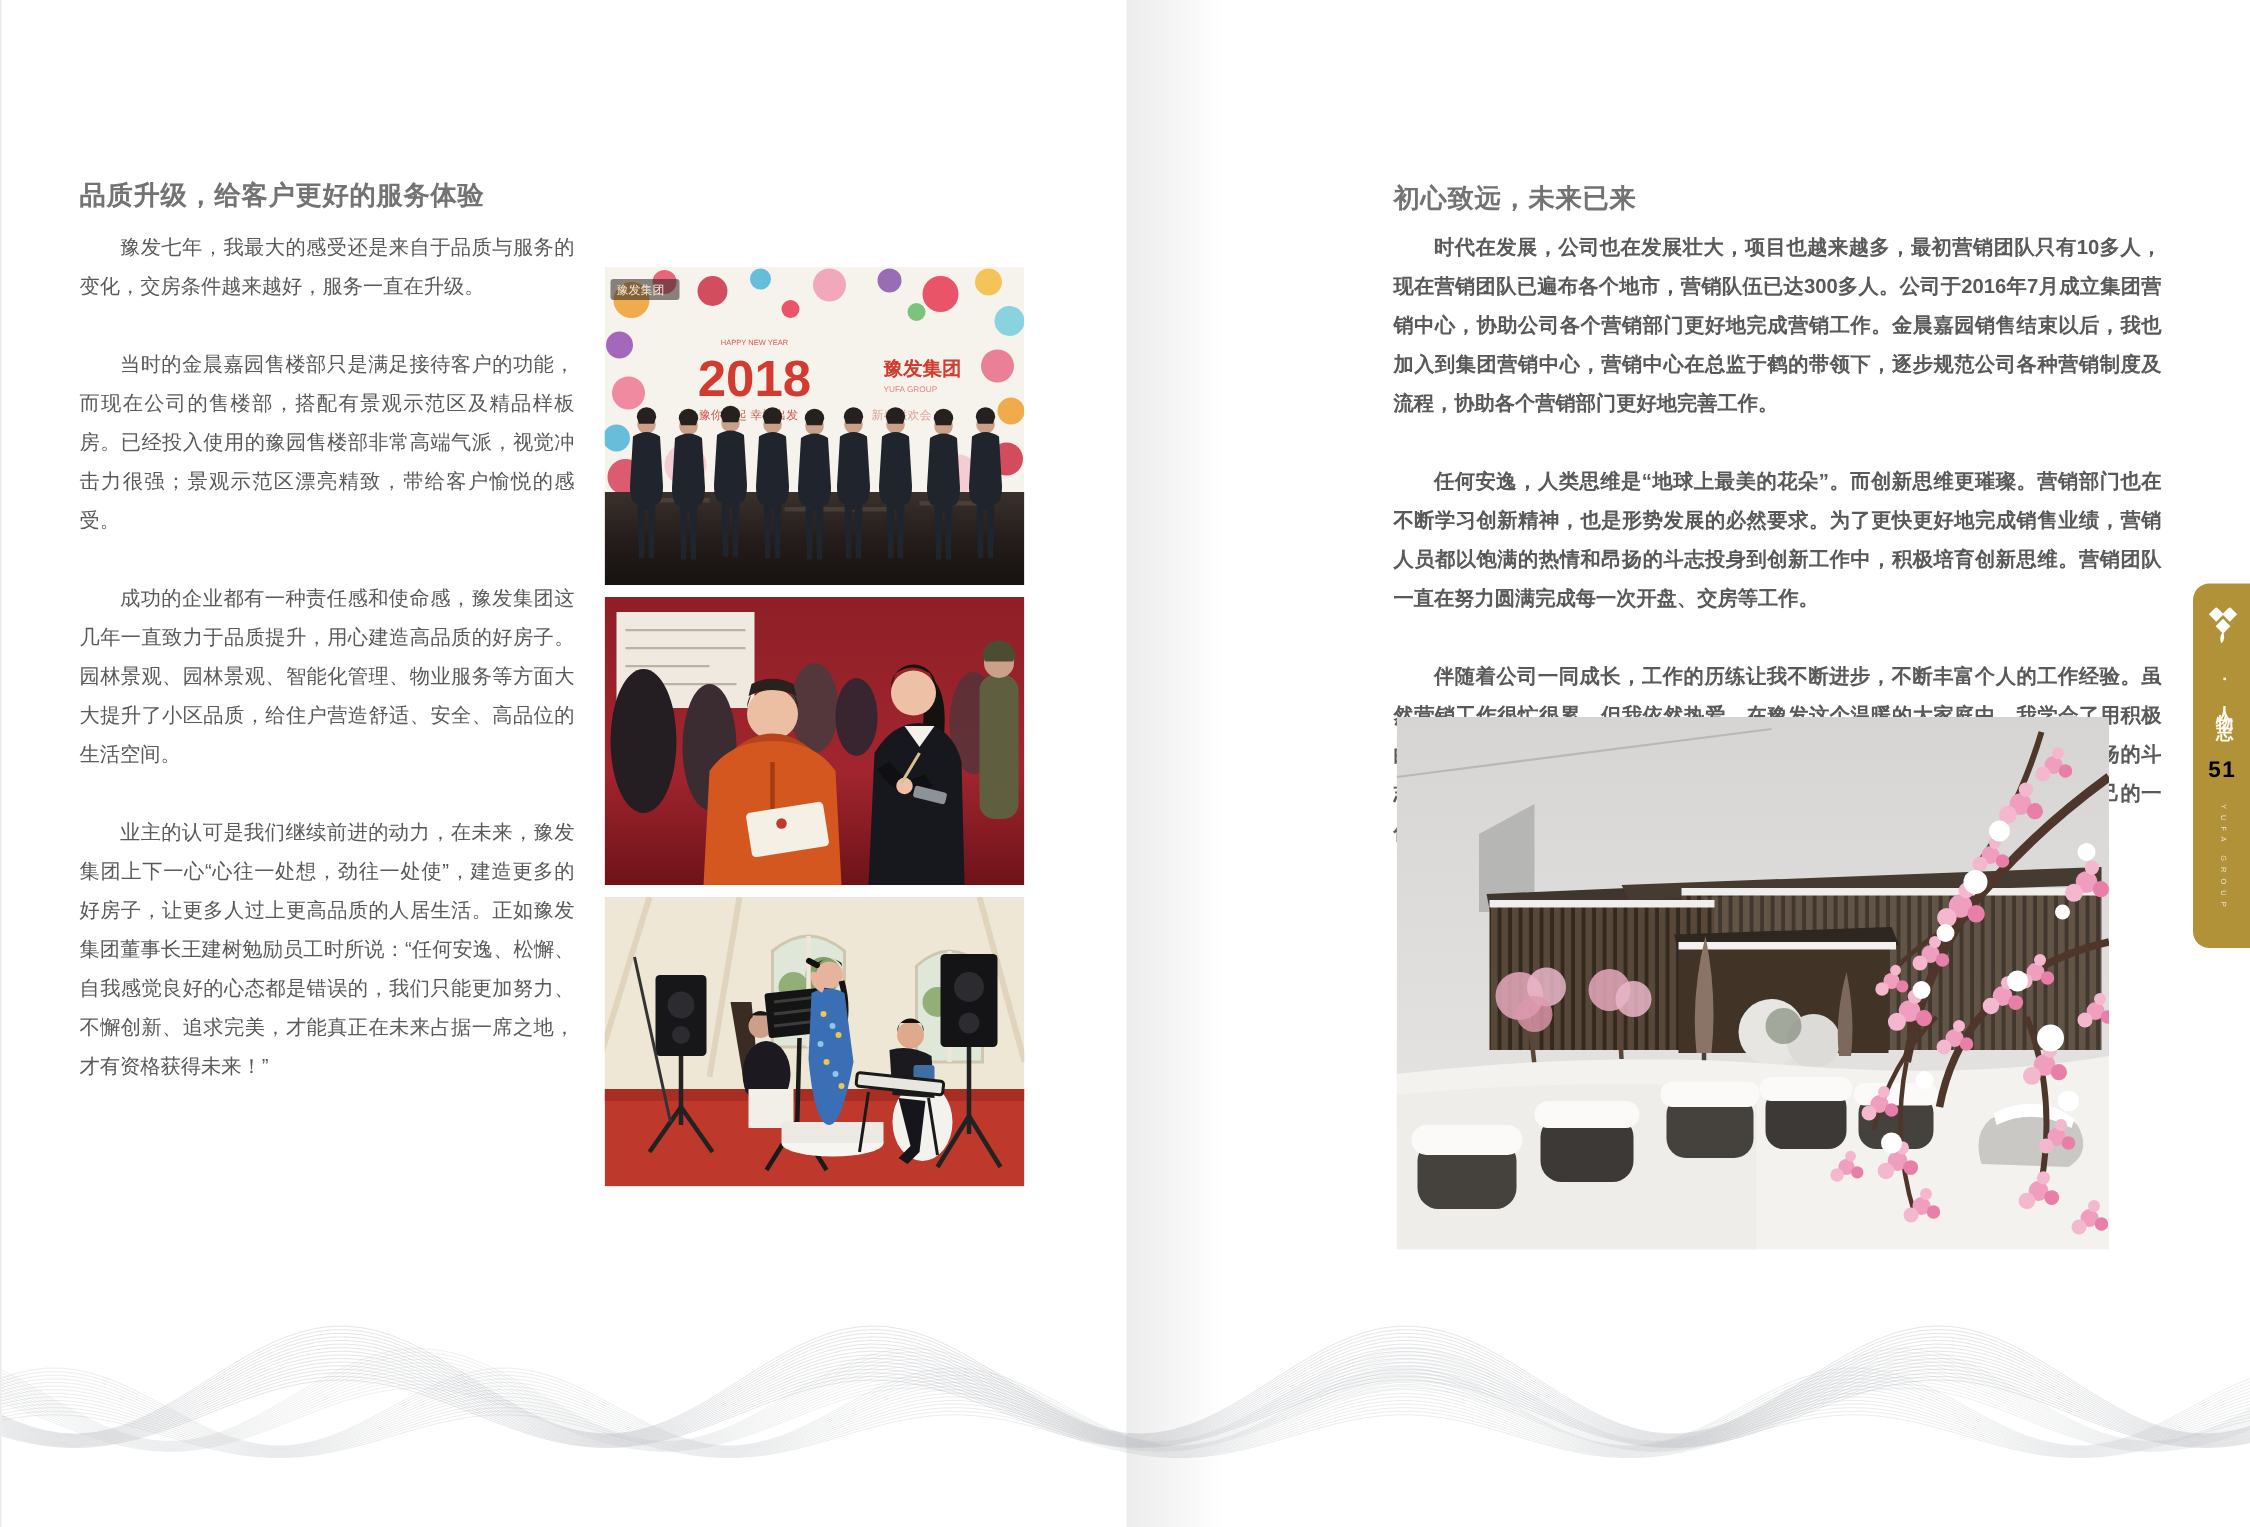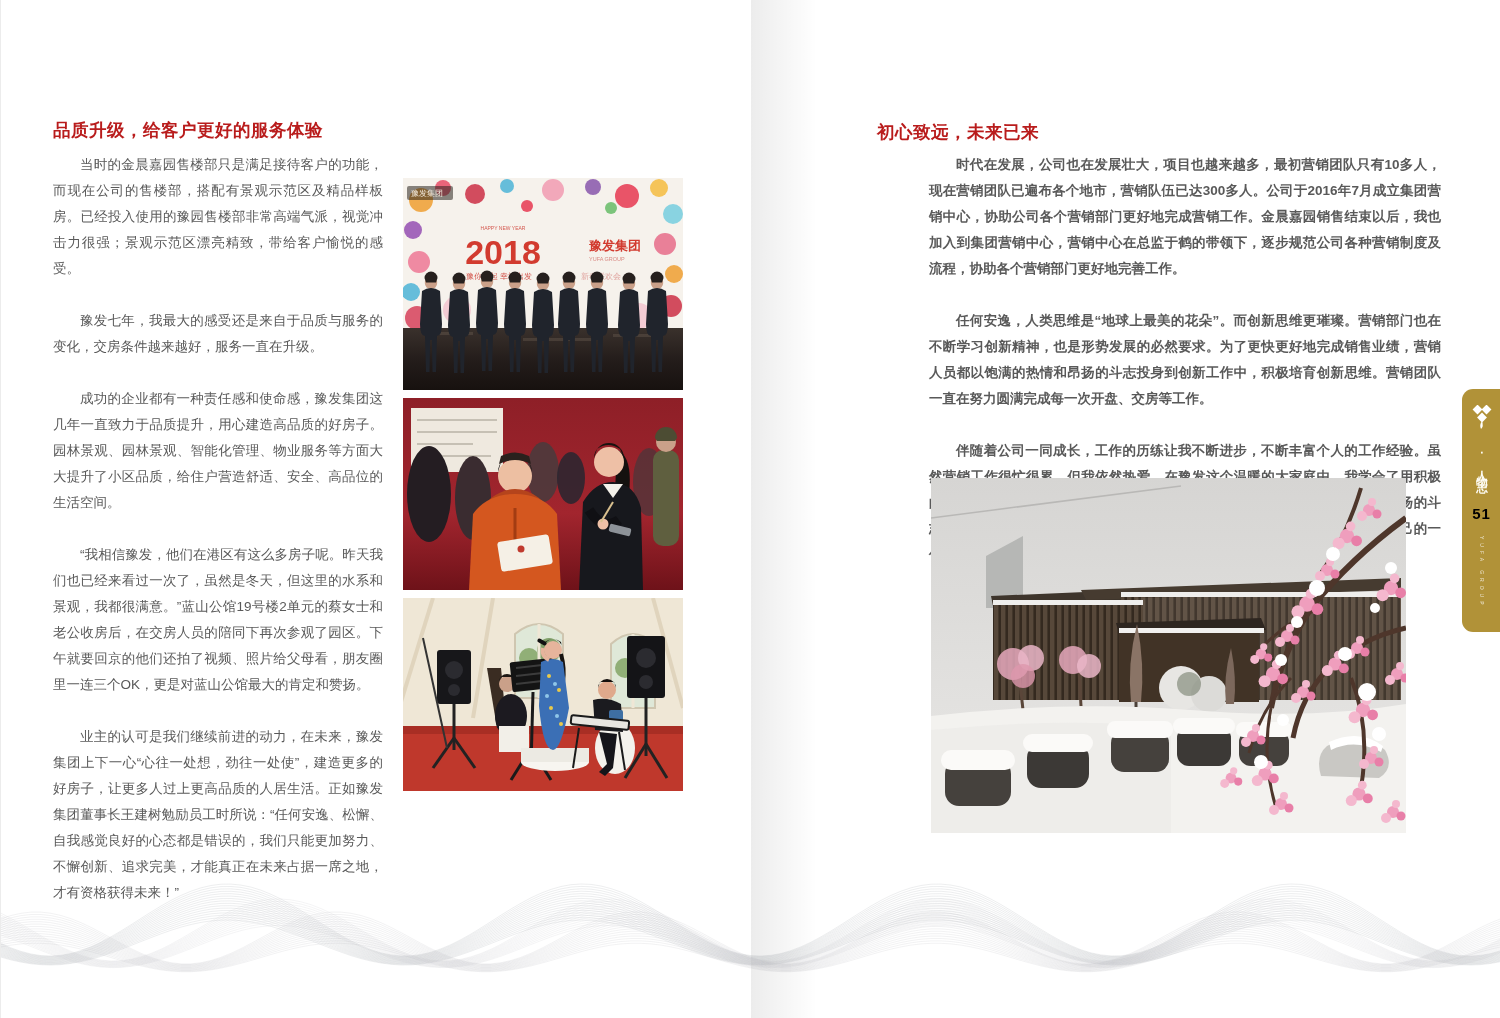--- a/index.html
+++ b/index.html
@@ -1,43 +1,42 @@
 <!DOCTYPE html>
 <html><head>
 <meta charset="utf-8">
 <style>
   html,body{margin:0;padding:0;background:#ffffff;}
   body{font-family:"Liberation Sans","DejaVu Sans",sans-serif;}
   .spread{position:relative;width:1500px;height:1018px;background:#ffffff;overflow:hidden;border-left:1px solid #ececec;}
   .fold-shadow{position:absolute;left:750px;top:0;width:66px;height:1018px;background:linear-gradient(to right,rgba(0,0,0,0.075),rgba(0,0,0,0));pointer-events:none;}
-  .heading{position:absolute;font-size:17.5px;font-weight:bold;color:#b91c1c;letter-spacing:0.5px;}
+  .heading{position:absolute;font-size:17.5px;font-weight:bold;color:#737373;letter-spacing:0.5px;}
   .textcol{position:absolute;font-size:13.5px;line-height:26px;color:#595959;text-align:justify;}
   .textcol p{margin:0 0 26px 0;text-indent:2em;}
   .photo{position:absolute;overflow:hidden;}
   .photo svg{display:block;}
   
   .side-tab{position:absolute;left:1461px;top:389px;width:39px;height:243px;background:#b19238;border-radius:11px 0 0 11px;display:flex;flex-direction:column;align-items:center;}
   .side-tab .logo{margin-top:16px;}
   .side-tab .vlabel{margin-top:22px;writing-mode:vertical-rl;color:#fdfbf3;font-size:11.5px;font-weight:bold;letter-spacing:6px;}
   .side-tab .pnum{margin-top:16px;color:#000000;font-size:15px;font-weight:bold;letter-spacing:1px;}
   .side-tab .vcaption{margin-top:14px;writing-mode:vertical-rl;color:rgba(255,255,255,0.75);font-size:5px;letter-spacing:4px;}
   .wave-footer{position:absolute;left:0;top:872px;width:1500px;height:140px;}
 </style>
 </head>
 <body>
 
 <div class="spread">
 
   <div class="heading" style="left:52px;top:118px;">品质升级，给客户更好的服务体验</div>
 
   <div class="textcol" style="left:52px;top:152px;width:330px;">
+    <p>豫发七年，我最大的感受还是来自于品质与服务的变化，交房条件越来越好，服务一直在升级。</p>
     <p>当时的金晨嘉园售楼部只是满足接待客户的功能，而现在公司的售楼部，搭配有景观示范区及精品样板房。已经投入使用的豫园售楼部非常高端气派，视觉冲击力很强；景观示范区漂亮精致，带给客户愉悦的感受。</p>
-    <p>豫发七年，我最大的感受还是来自于品质与服务的变化，交房条件越来越好，服务一直在升级。</p>
     <p>成功的企业都有一种责任感和使命感，豫发集团这几年一直致力于品质提升，用心建造高品质的好房子。园林景观、园林景观、智能化管理、物业服务等方面大大提升了小区品质，给住户营造舒适、安全、高品位的生活空间。</p>
-    <p>“我相信豫发，他们在港区有这么多房子呢。昨天我们也已经来看过一次了，虽然是冬天，但这里的水系和景观，我都很满意。”蓝山公馆19号楼2单元的蔡女士和老公收房后，在交房人员的陪同下再次参观了园区。下午就要回京的他们还拍了视频、照片给父母看，朋友圈里一连三个OK，更是对蓝山公馆最大的肯定和赞扬。</p>
     <p>业主的认可是我们继续前进的动力，在未来，豫发集团上下一心“心往一处想，劲往一处使”，建造更多的好房子，让更多人过上更高品质的人居生活。正如豫发集团董事长王建树勉励员工时所说：“任何安逸、松懈、自我感觉良好的心态都是错误的，我们只能更加努力、不懈创新、追求完美，才能真正在未来占据一席之地，才有资格获得未来！”</p>
   </div>
 
   <div class="photo" style="left:402px;top:178px;width:280px;height:212px;">
     <svg width="280" height="212" viewBox="0 0 280 212">
       <defs>
         <linearGradient id="floor1" x1="0" y1="0" x2="0" y2="1">
           <stop offset="0" stop-color="#3a312c"></stop>
             <stop offset="0.5" stop-color="#241d1b"></stop>
             <stop offset="1" stop-color="#17110f"></stop>
@@ -254,21 +253,21 @@
         <g stroke="#1a1a1a" stroke-width="2">
             <line x1="176" y1="130" x2="170" y2="170"></line>
             <line x1="216" y1="134" x2="222" y2="172"></line>
           </g>
       </g>
     </svg>
   </div>
 
   <div class="fold-shadow"></div>
 
-  <div class="heading" style="left:876px;top:120px;">初心致远，未来已来</div>
+  <div class="heading" style="left:928px;top:120px;">初心致远，未来已来</div>
 
   <div class="textcol" style="left:928px;top:152px;width:512px;font-weight:bold;">
     <p>时代在发展，公司也在发展壮大，项目也越来越多，最初营销团队只有10多人，现在营销团队已遍布各个地市，营销队伍已达300多人。公司于2016年7月成立集团营销中心，协助公司各个营销部门更好地完成营销工作。金晨嘉园销售结束以后，我也加入到集团营销中心，营销中心在总监于鹤的带领下，逐步规范公司各种营销制度及流程，协助各个营销部门更好地完善工作。</p>
     <p>任何安逸，人类思维是“地球上最美的花朵”。而创新思维更璀璨。营销部门也在不断学习创新精神，也是形势发展的必然要求。为了更快更好地完成销售业绩，营销人员都以饱满的热情和昂扬的斗志投身到创新工作中，积极培育创新思维。营销团队一直在努力圆满完成每一次开盘、交房等工作。</p>
     <p>伴随着公司一同成长，工作的历练让我不断进步，不断丰富个人的工作经验。虽然营销工作很忙很累，但我依然热爱。在豫发这个温暖的大家庭中，我学会了用积极的心态对待工作中每一件事情，享受工作的乐趣。在工作中以饱满的热情，昂扬的斗志，强烈的责任意识，保质保量完成各项工作任务，努力为公司的辉煌贡献自己的一份光彩。</p>
   </div>
 
   <div class="photo" style="left:930px;top:478px;width:475px;height:355px;">
     <svg width="475" height="355" viewBox="0 0 475 355">
       <defs>

